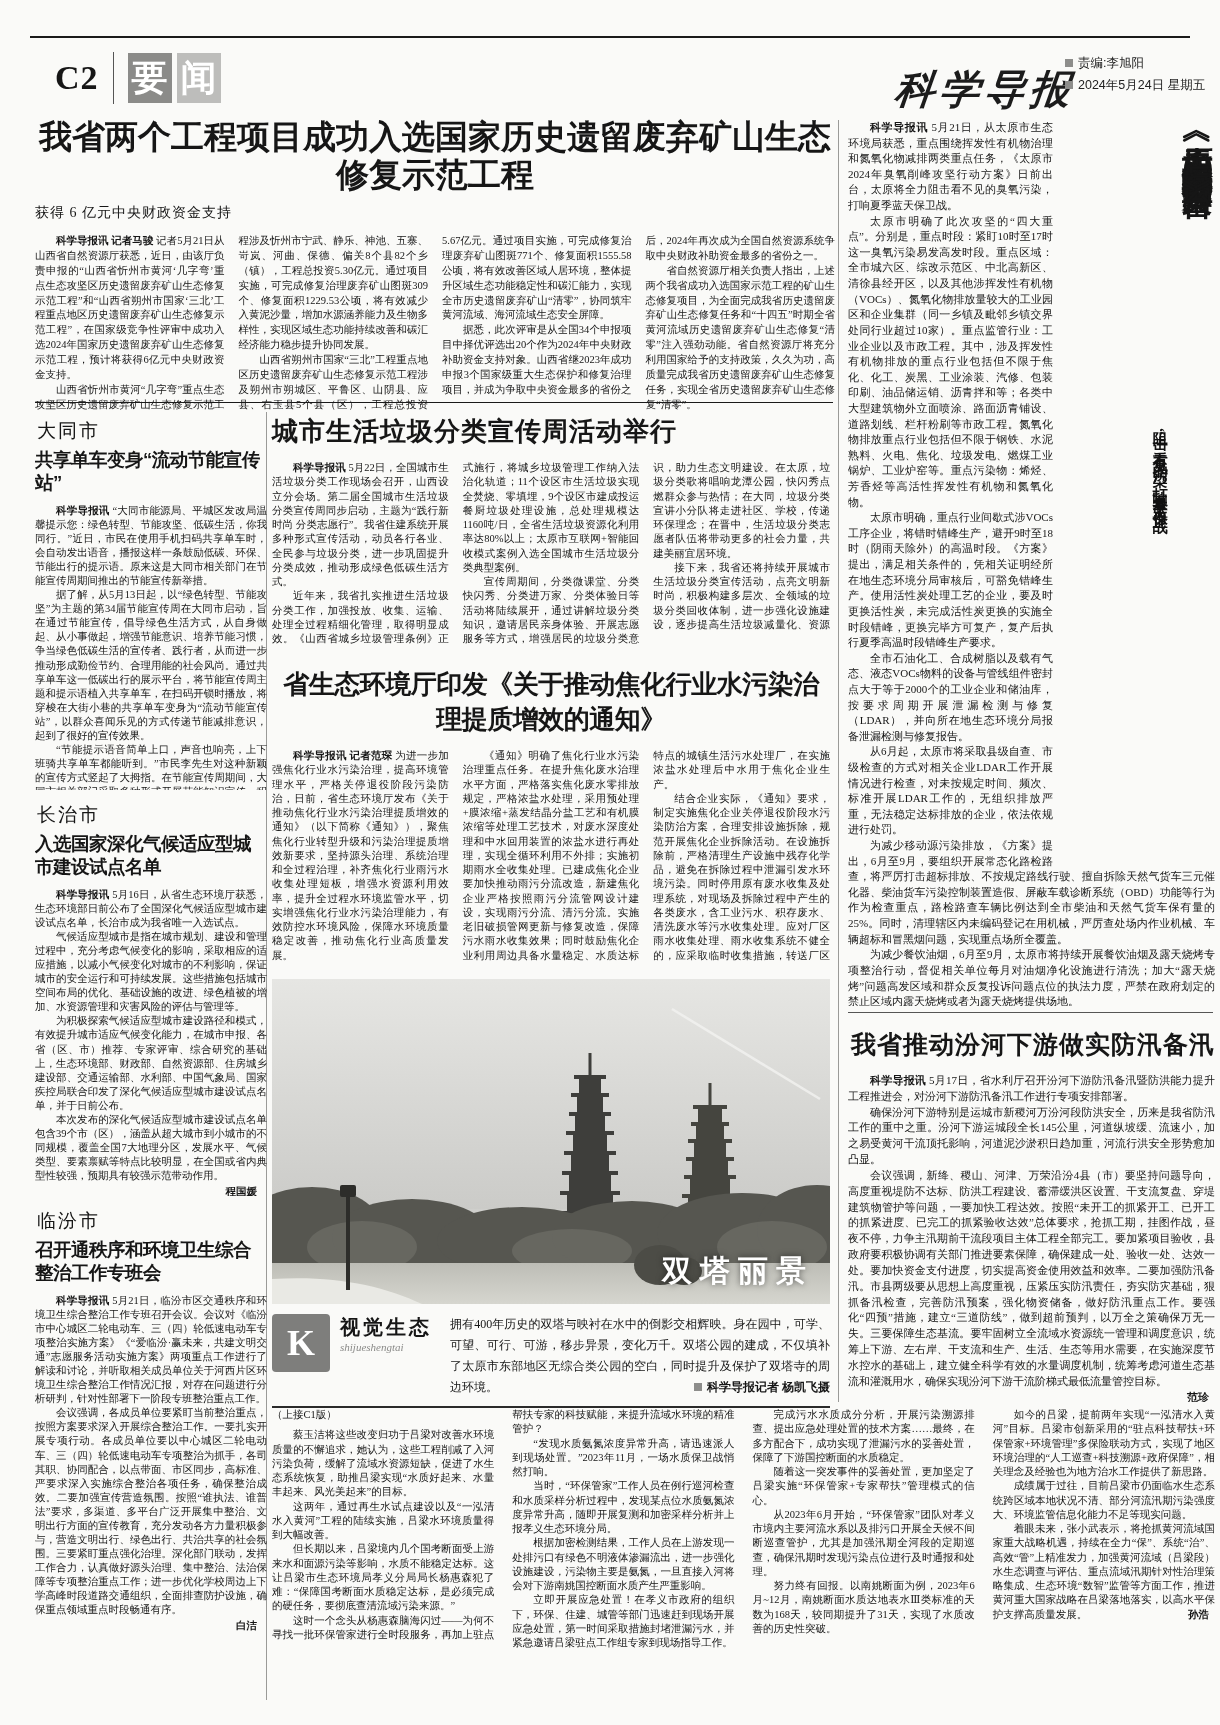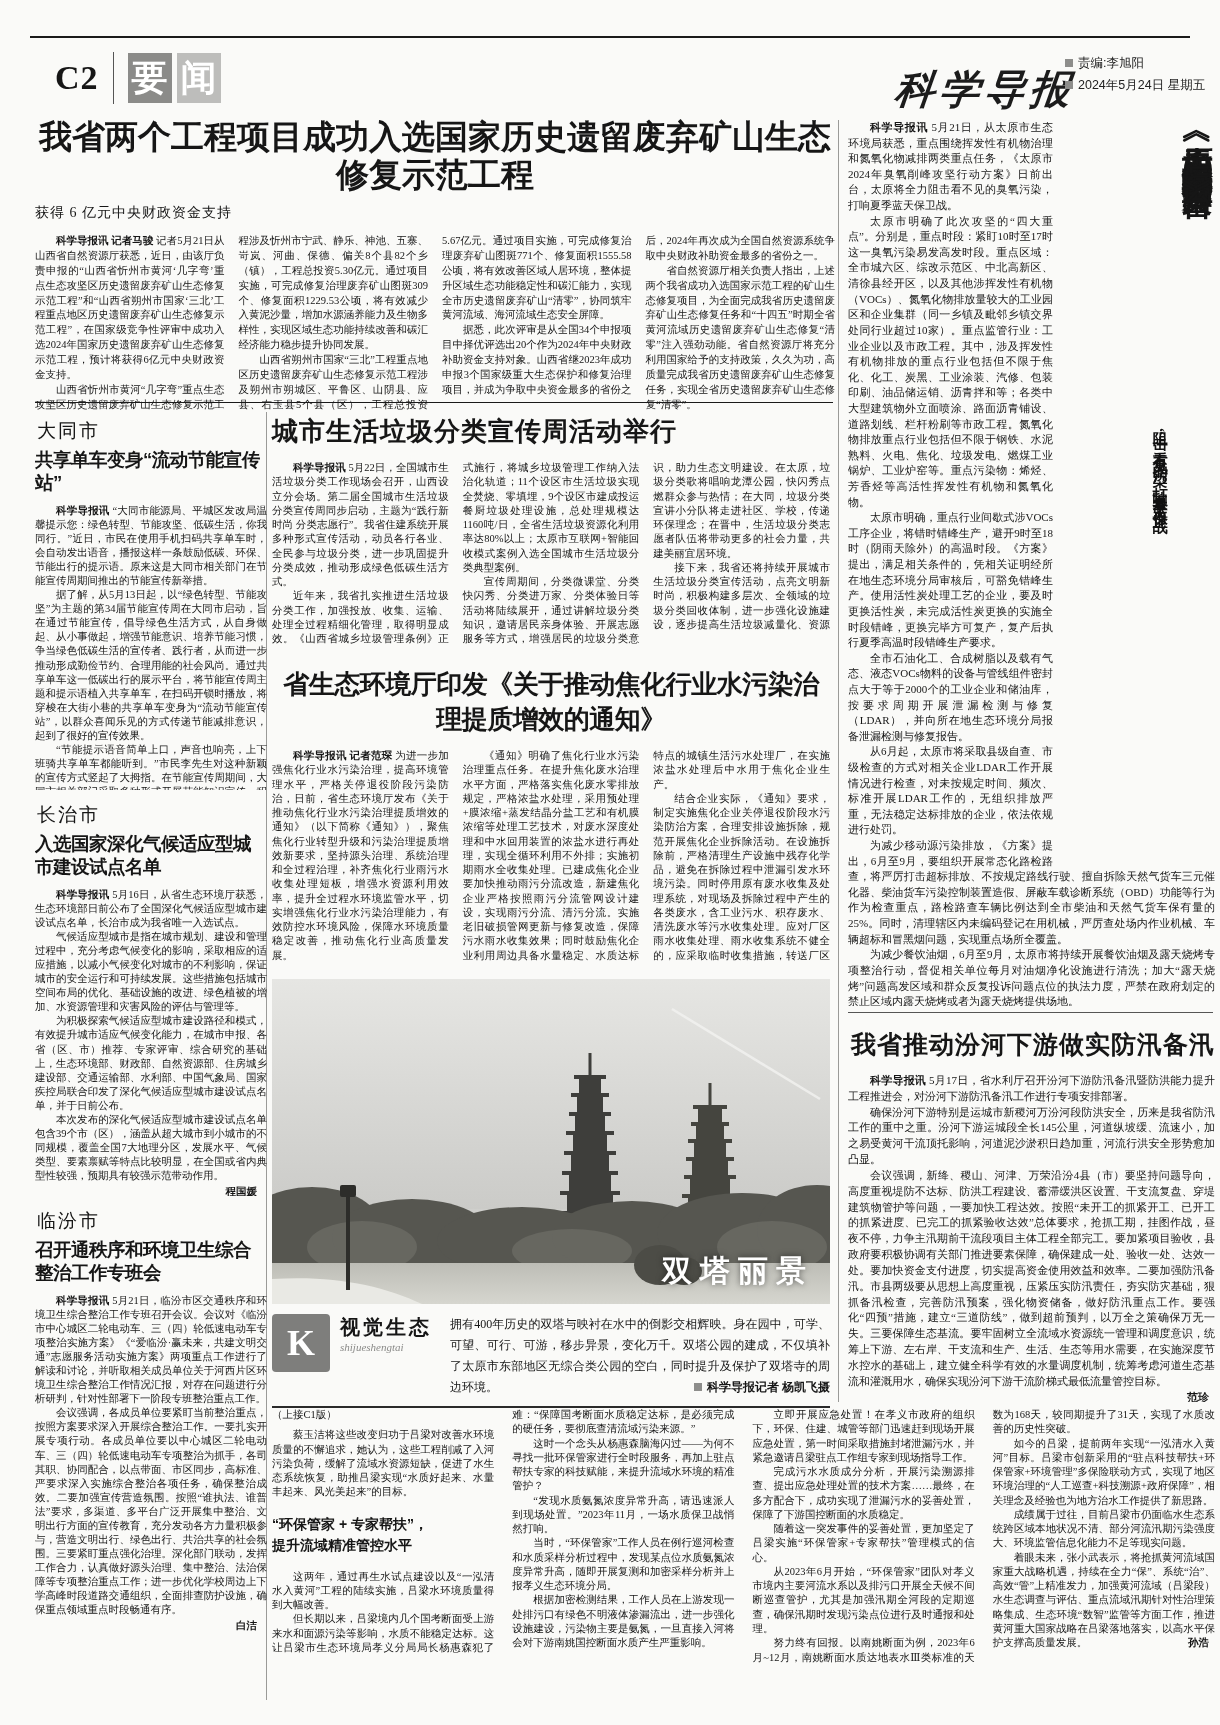--- a/index.html
+++ b/index.html
@@ -268,24 +268,20 @@
     <div class="fenhe-body">
       <p class="para"><span class="lead-tag">科学导报讯  </span><span>5月17日，省水利厅召开汾河下游防汛备汛暨防洪能力提升工程推进会，对汾河下游防汛备汛工作进行专项安排部署。</span></p>
       <p class="para">确保汾河下游特别是运城市新稷河万汾河段防洪安全，历来是我省防汛工作的重中之重。汾河下游运城段全长145公里，河道纵坡缓、流速小，加之易受黄河干流顶托影响，河道泥沙淤积日趋加重，河流行洪安全形势愈加凸显。</p>
       <p class="para"><span>会议强调，新绛、稷山、河津、万荣沿汾4县（市）要坚持问题导向，高度重视堤防不达标、防洪工程建设、蓄滞缓洪区设置、干支流复盘、穿堤建筑物管护等问题，一要加快工程达效。按照“未开工的抓紧开工、已开工的抓紧进度、已完工的抓紧验收达效”总体要求，抢抓工期，挂图作战，昼夜不停，力争主汛期前干流段项目主体工程全部完工。要加紧项目验收，县政府要积极协调有关部门推进要素保障，确保建成一处、验收一处、达效一处。要加快资金支付进度，切实提高资金使用效益和效率。二要加强防汛备汛。市县两级要从思想上高度重视，压紧压实防汛责任，夯实防灾基础，狠抓备汛检查，完善防汛预案，强化物资储备，做好防汛重点工作。要强化“四预”措施，建立“三道防线”，做到超前预判，以万全之策确保万无一失。三要保障生态基流。要牢固树立全流域水资源统一管理和调度意识，统筹上下游、左右岸、干支流和生产、生活、生态等用水需要，在实施深度节水控水的基础上，建立健全科学有效的水量调度机制，统筹考虑河道生态基流和灌溉用水，确保实现汾河下游干流阶梯式最低流量管控目标。</span><span class="byline-inline">范珍</span></p>
     </div>
   </div>
 
   <div class="abs bottom4" style="top:1408px;left:272px;width:943px;">
     <p class="para cont-from">（上接C1版）</p>
     <p class="para">蔡玉洁将这些改变归功于吕梁对改善水环境质量的不懈追求，她认为，这些工程削减了入河污染负荷，缓解了流域水资源短缺，促进了水生态系统恢复，助推吕梁实现“水质好起来、水量丰起来、风光美起来”的目标。</p>
-    <p class="cont-sub">
-      <span>“环保管家 + 专家帮扶”，</span><br>
-      <span>提升流域精准管控水平</span>
-    </p>
     <p class="para">这两年，通过再生水试点建设以及“一泓清水入黄河”工程的陆续实施，吕梁水环境质量得到大幅改善。</p>
     <p class="para">但长期以来，吕梁境内几个国考断面受上游来水和面源污染等影响，水质不能稳定达标。这让吕梁市生态环境局孝义分局局长杨惠森犯了难：“保障国考断面水质稳定达标，是必须完成的硬任务，要彻底查清流域污染来源。”</p>
     <p class="para">这时一个念头从杨惠森脑海闪过——为何不寻找一批环保管家进行全时段服务，再加上驻点帮扶专家的科技赋能，来提升流域水环境的精准管护？</p>
     <p class="para">“发现水质氨氮浓度异常升高，请迅速派人到现场处置。”2023年11月，一场水质保卫战悄然打响。</p>
     <p class="para">当时，“环保管家”工作人员在例行巡河检查和水质采样分析过程中，发现某点位水质氨氮浓度异常升高，随即开展复测和加密采样分析并上报孝义生态环境分局。</p>
     <p class="para">根据加密检测结果，工作人员在上游发现一处排污口有绿色不明液体渗漏流出，进一步强化设施建设，污染物主要是氨氮，一旦直接入河将会对下游南姚国控断面水质产生严重影响。</p>
     <p class="para">立即开展应急处置！在孝义市政府的组织下，环保、住建、城管等部门迅速赶到现场开展应急处置，第一时间采取措施封堵泄漏污水，并紧急邀请吕梁驻点工作组专家到现场指导工作。</p>
     <p class="para">完成污水水质成分分析，开展污染溯源排查、提出应急处理处置的技术方案……最终，在多方配合下，成功实现了泄漏污水的妥善处置，保障了下游国控断面的水质稳定。</p>
     <p class="para">随着这一突发事件的妥善处置，更加坚定了吕梁实施“环保管家+专家帮扶”管理模式的信心。</p>
     <p class="para">从2023年6月开始，“环保管家”团队对孝义市境内主要河流水系以及排污口开展全天候不间断巡查管护，尤其是加强汛期全河段的定期巡查，确保汛期时发现污染点位进行及时通报和处理。</p>

